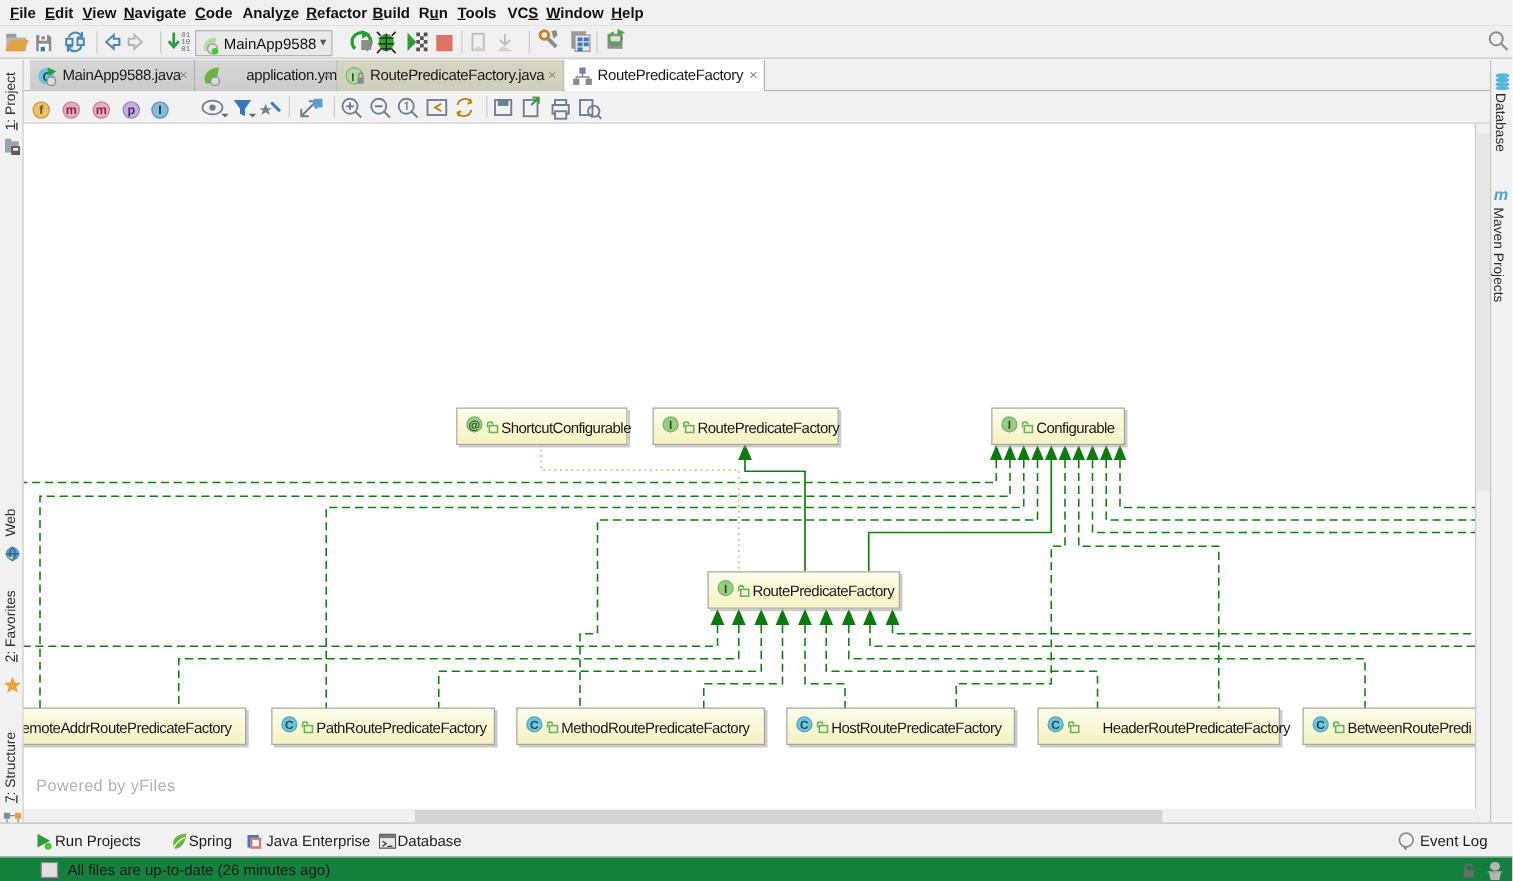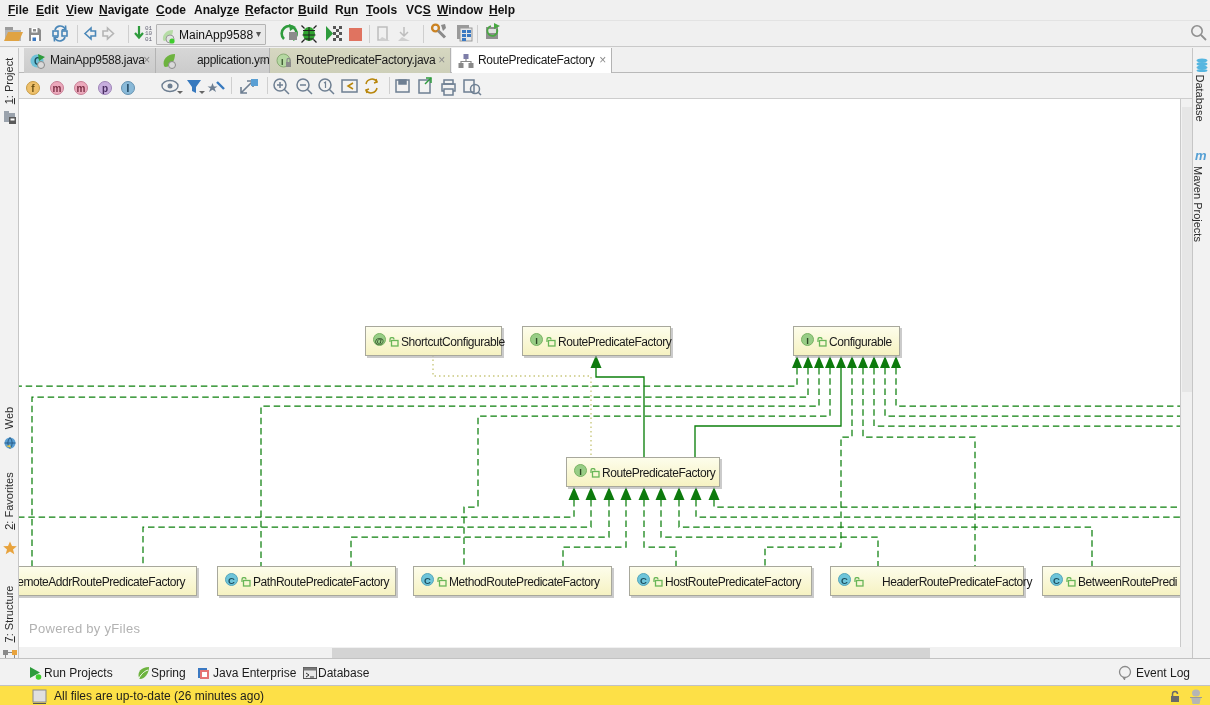--- a/index.html
+++ b/index.html
@@ -38,21 +38,21 @@
 .iface { background:#98cd86; border:1px solid #7ab364; color:#2e4a25; }
 .clazz { background:#6ec5da; border:1px solid #55a5ba; color:#1c4e5e; }
 #powered { left:10px; top:522px; font-size:13px; color:#b2b2b2; letter-spacing:0.3px; }
 
 #vscroll { left:1180px; top:99px; width:12px; height:548px; background:#f1f1f1; border-left:1px solid #cacaca; }
 #vthumb { position:absolute; left:1px; top:8px; width:10px; height:285px; background:#e6e6e6; }
 #hscroll { left:19px; top:647px; width:1161px; height:11px; background:#f1f1f1; }
 #hthumb { position:absolute; left:313px; top:1px; width:598px; height:10px; background:#d4d4d4; }
 
 #toolrow { left:0; top:658px; width:1210px; height:27px; background:#f2f2f2; border-top:1px solid #c2c2c2; font-size:12px; color:#1c1c1c; }
-#statusbar { left:0; top:685px; width:1210px; height:20px; background:#fde047; border-top:1px solid #c2c2c2; font-size:12px; color:#1c1c1c; }
+#statusbar { left:0; top:685px; width:1210px; height:20px; background:#15803d; border-top:1px solid #c2c2c2; font-size:12px; color:#1c1c1c; }
 svg { display:block; }
 </style>
 </head>
 <body>
 <div id="root">
 
   <div id="menubar" class="abs">
     <span class="mi" style="left:8px"><u>F</u>ile</span>
     <span class="mi" style="left:36px"><u>E</u>dit</span>
     <span class="mi" style="left:66px"><u>V</u>iew</span>

